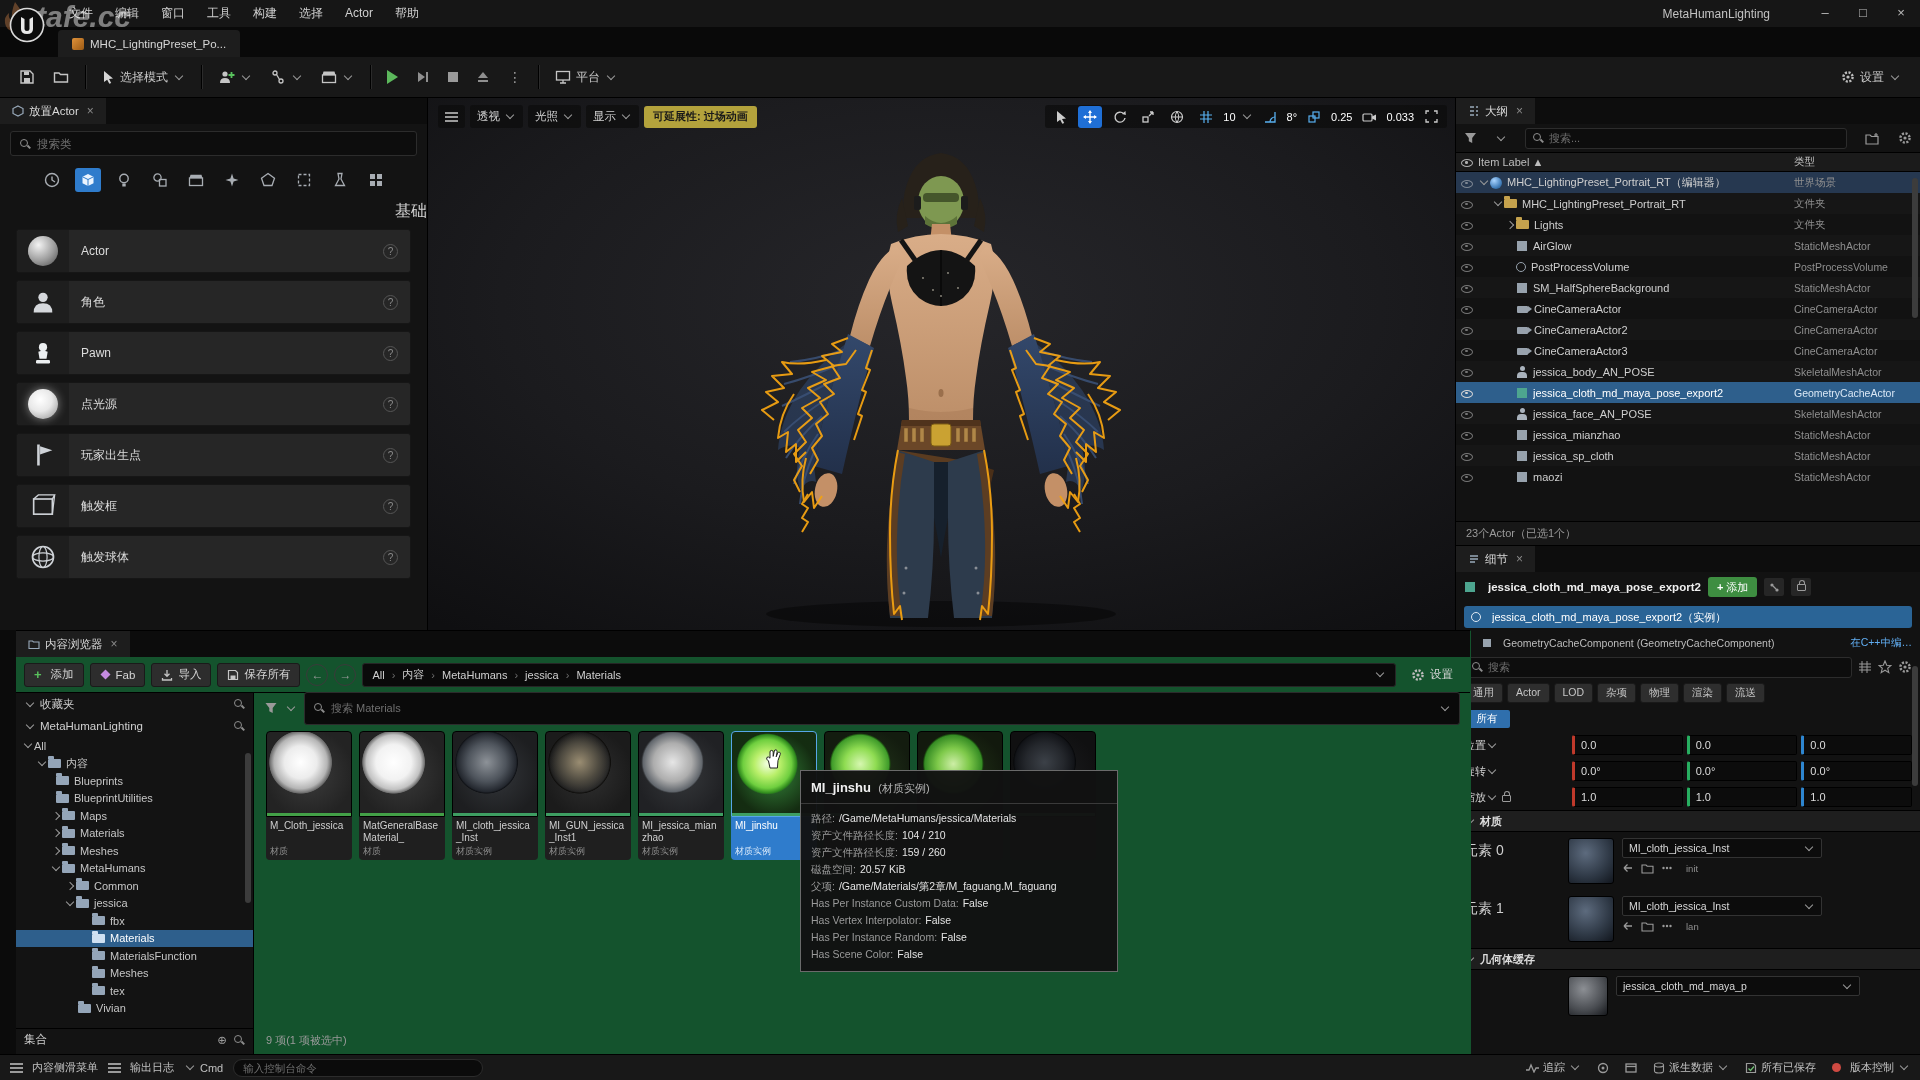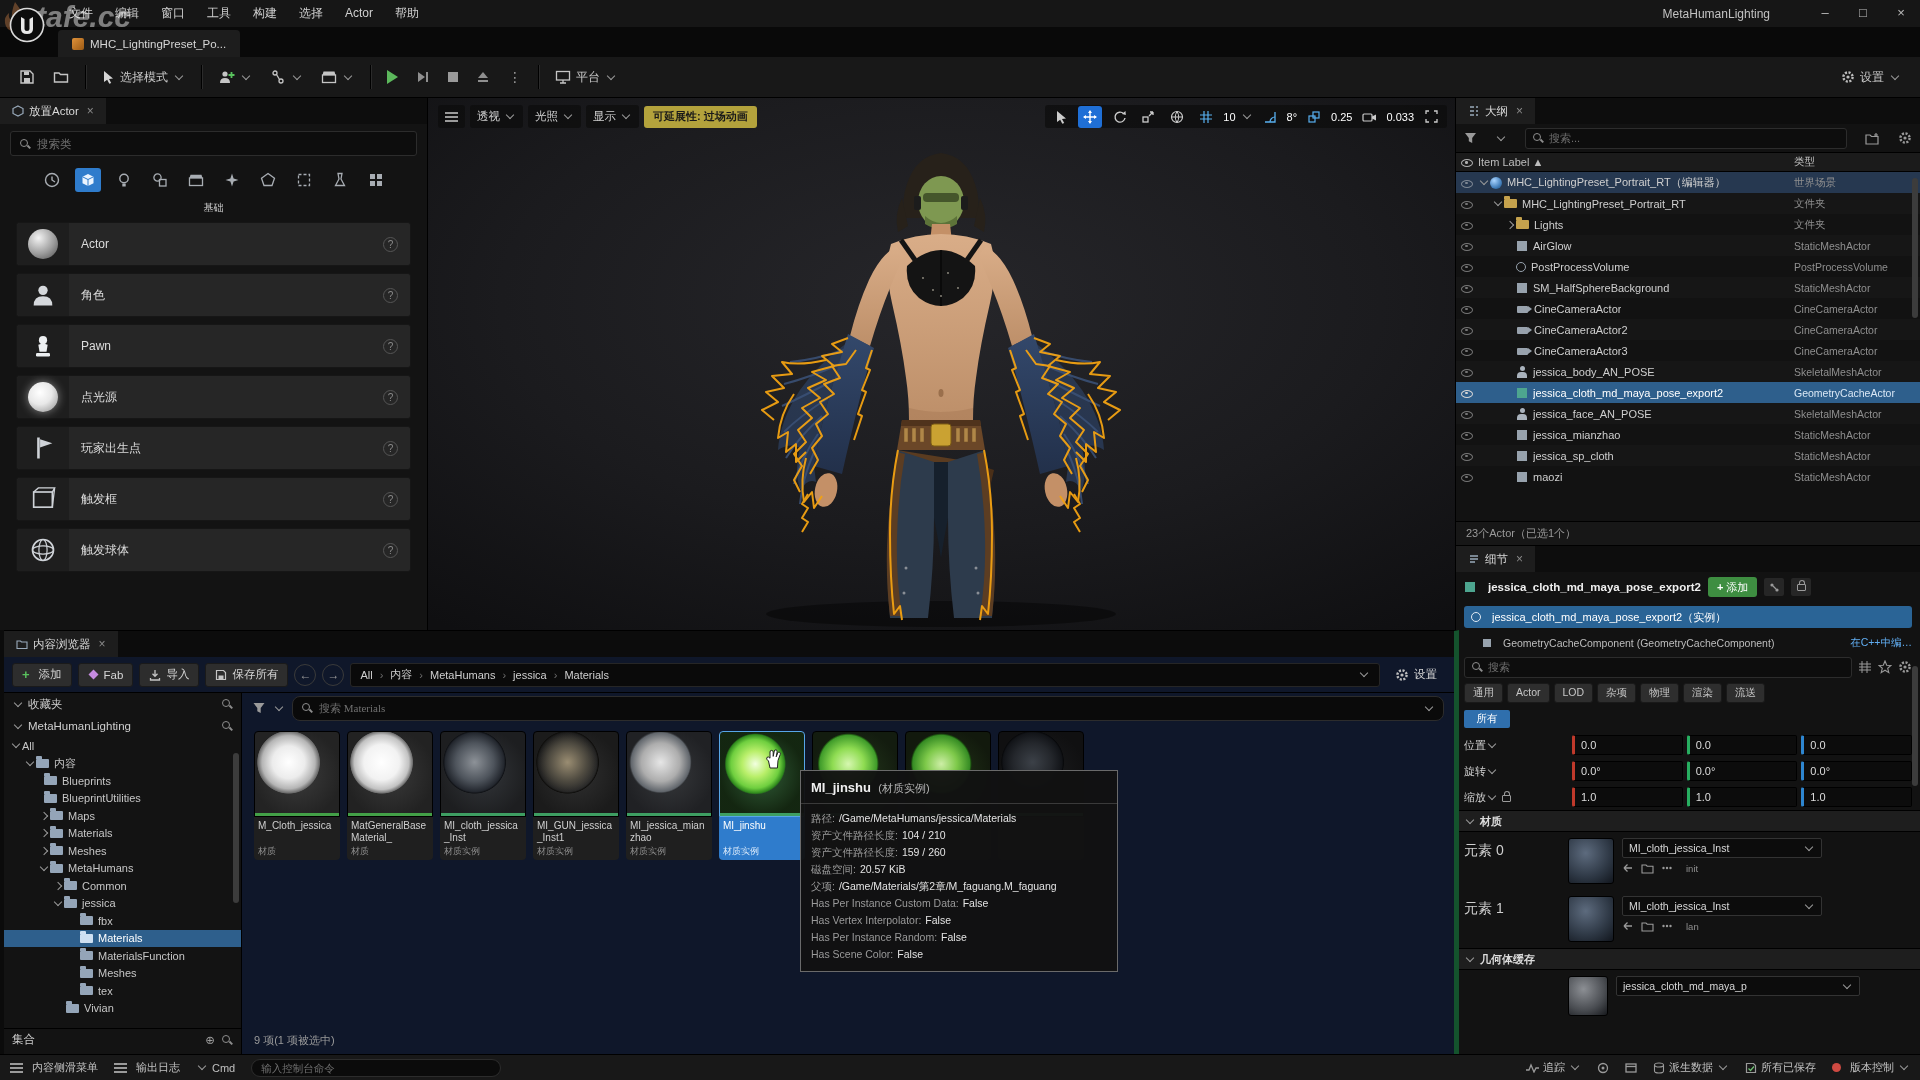--- a/index.html
+++ b/index.html
@@ -46,21 +46,21 @@
 
   
   #placeactors { left:0; top:98px; width:428px; height:532px; background:#131313; border-right:1px solid #000; }
   .ptabs { height:26px; background:#0d0d0d; display:flex; }
   .ptab { height:26px; background:#1d1d1d; display:flex; align-items:center; padding:0 12px; font-size:11.5px; color:#d8d8d8; }
   .psearch { margin:7px 10px; height:25px; background:#0d0d0d; border:1px solid #2c2c2c; border-radius:3px; display:flex; align-items:center; gap:6px; padding:0 8px; }
   .psearch input { flex:1; font-size:11.5px; }
   .pcats { display:flex; justify-content:center; gap:10px; padding:5px 0 4px 0; }
   .pcat { width:26px; height:24px; border-radius:3px; display:flex; align-items:center; justify-content:center; }
   .pcat.sel { background:#2f7ccc; }
-  .psection { text-align:center; font-size:10px; color:#d2d2d2; padding:5px 0 7px 0; }
+  .psection { text-align:right; font-size:16px; color:#d2d2d2; padding:5px 0 7px 0; }
   .plist { display:flex; flex-direction:column; gap:7px; padding:0 16px; }
   .prow { height:44px; background:#262626; border:1px solid #161616; border-radius:3px; display:flex; align-items:center; }
   .pico { width:52px; height:100%; background:#1e1e1e; border-radius:3px 0 0 3px; display:flex; align-items:center; justify-content:center; flex:none;}
   .plabel { flex:1; padding-left:12px; font-size:12px; color:#dcdcdc; }
   .prow .qmark { margin-right:12px; }
   .sph { width:30px; height:30px; border-radius:50%; background:radial-gradient(circle at 35% 30%,#f3f3f3,#9d9d9d 55%,#4a4a4a); }
   .sph.light { background:radial-gradient(circle at 40% 35%,#ffffff,#e8e8e8 45%,#9c9c9c 90%); box-shadow:0 0 10px rgba(255,255,255,.45); }
 
   
   #viewport { left:428px; top:98px; width:1027px; height:532px; background:#151517; overflow:hidden; }
@@ -124,37 +124,37 @@
   .melem { display:flex; padding:6px 8px; gap:8px; }
   .mlabel { width:96px; font-size:14px; color:#cfcfcf; padding-top:4px; flex:none;}
   .mthumb { width:46px; height:46px; border-radius:3px; background:radial-gradient(circle at 38% 32%,#5d6b7e,#2e3845 60%,#151a22 95%); border:1px solid #000; flex:none;}
   .mthumb.geo { background:radial-gradient(circle at 38% 32%,#8c8f94,#4a4d52 60%,#1d1f23 95%); width:40px;height:40px;}
   .mright { flex:1; }
   .mcombo { height:20px; background:#0c0c0c; border:1px solid #333; border-radius:2px; display:flex; align-items:center; padding:0 6px; font-size:10.5px; color:#d8d8d8; justify-content:space-between; width:200px; }
   .mtools { display:flex; align-items:center; gap:7px; margin-top:4px; color:#9a9a9a; }
   .mslot { font-size:9.5px; color:#8f8f8f; margin-left:6px; }
 
   
-  #cbrowser { left:4px; top:630px; width:1455px; height:424px; background:#0f172a; border-top:1px solid #000; border-right:5px solid #14532d; }
+  #cbrowser { left:16px; top:630px; width:1455px; height:424px; background:#14532d; border-top:1px solid #000; border-right:1px solid #14532d; }
   .cbtabrow { height:26px; background:#0c0c0c; display:flex; }
   .cbtoolbar { height:36px; display:flex; align-items:center; gap:6px; padding:0 8px; border-bottom:1px solid #000; }
   .cbtn { height:24px; background:#2d2d2d; border:1px solid #1a1a1a; border-radius:3px; display:flex; align-items:center; gap:5px; padding:0 9px; font-size:11.5px; color:#d5d5d5; }
   .cnav { width:22px; height:22px; border-radius:50%; border:1px solid #3a3a3a; display:flex; align-items:center; justify-content:center; color:#9a9a9a; font-size:12px; flex:none;}
   .cbreadcrumb { flex:1; height:24px; background:#0a0a0a; border:1px solid #262626; border-radius:3px; display:flex; align-items:center; padding:0 9px; gap:7px; font-size:11px; color:#cfcfcf; }
   .csep { color:#6f6f6f; }
   .cbody { position:absolute; top:62px; bottom:0; left:0; right:0; }
   .ctree { position:absolute; left:0; top:0; bottom:0; width:238px; border-right:1px solid #000; background:#131313; }
   .ctoprow { height:22px; display:flex; align-items:center; padding:0 8px; font-size:11.5px; color:#cfcfcf; gap:4px; }
   .crow { height:17.5px; display:flex; align-items:center; font-size:11px; color:#c6c6c6; }
   .crow.sel { background:#2e5f8c; color:#fff; }
   .crow.sel .folder { background:#cfe0f2; }
   .ccollect { position:absolute; bottom:4px; left:0; right:0; height:22px; display:flex; align-items:center; padding:0 8px; gap:6px; font-size:11.5px; color:#cfcfcf; border-top:1px solid #000; background:#131313; }
   .cmain { position:absolute; left:238px; top:0; right:0; bottom:0; }
   .cfilterrow { height:30px; display:flex; align-items:center; gap:7px; padding:0 10px; }
-  .csearch { flex:1; height:25px; background:#0a0a0a; border:1px solid #2c2c2c; border-radius:8px; display:flex; align-items:center; gap:6px; padding:0 8px;font-family:Liberation Serif, serif; }
+  .csearch { flex:1; height:33px; background:#0a0a0a; border:1px solid #2c2c2c; border-radius:3px; display:flex; align-items:center; gap:6px; padding:0 8px; }
   .csearch input { flex:1; font-size:11px; }
   .ctiles { position:absolute; left:12px; top:38px; display:flex; gap:7px; }
   .tile { width:86px; }
   .thumb { width:86px; height:86px; border-radius:4px 4px 0 0; border:1px solid #000; position:relative; overflow:hidden; }
   .tile.sel .thumb { border:1px solid #57a6e8; }
   .strip { position:absolute; bottom:0; left:0; right:0; height:3px; background:#43a047; }
   .tname { background:#1f1f1f; padding:3px 4px 1px 4px; font-size:10px; line-height:11.5px; color:#cfcfcf; height:28px; overflow:hidden; word-break:break-all; }
   .ttype { background:#1f1f1f; border-radius:0 0 4px 4px; padding:0 4px 3px 4px; font-size:9px; color:#8f8f8f; height:15px; }
   .tile.sel .tname, .tile.sel .ttype { background:#2f7ccc; color:#fff; }
   .tile.sel .ttype { color:#deecfb; }
@@ -172,21 +172,21 @@
   
   #tooltip { left:800px; top:770px; width:318px; background:rgba(18,18,18,.97); border:1px solid #6a6a6a; z-index:70; padding-bottom:8px; }
   .ttl { padding:9px 10px 7px 10px; border-bottom:1px solid #3a3a3a; margin-bottom:6px; }
   .ttl b { font-size:13px; color:#f0f0f0; }
   .ttl span { font-size:11px; color:#b3b3b3; margin-left:4px; }
   .trowline { padding:1px 10px; font-size:10.5px; line-height:15px; }
   .trowline .l { color:#9a9a9a; margin-right:4px; }
   .trowline .v { color:#e3e3e3; }
 
   
-  #statusbar { left:0; top:1054px; width:1920px; height:26px; background:#181818; border-top:1px solid #000; display:flex; align-items:center; padding:0 10px; gap:16px; font-size:11px; color:#c0c0c0; }
+  #statusbar { left:0; top:1054px; width:1920px; height:26px; background:#181818; border-top:1px solid #000; display:flex; align-items:center; padding:0 10px; gap:10px; font-size:11px; color:#c0c0c0; }
   .sitem { display:flex; align-items:center; gap:4px; }
   #console { width:250px; height:18px; background:#0b0b0b; border:1px solid #2c2c2c; border-radius:9px; padding:0 9px; font-size:10.5px; }
   .sright { margin-left:auto; display:flex; align-items:center; gap:16px; }
 
   
   #watermark { left:10px; top:1002px; z-index:80; display:flex; align-items:center; gap:6px; opacity:.45; color:#fff; font-size:30px; font-weight:bold; font-style:italic; pointer-events:none; }
 
   
   .vscroll { position:absolute; width:6px; border-radius:3px; background:#3c3c3c; }
 </style>

